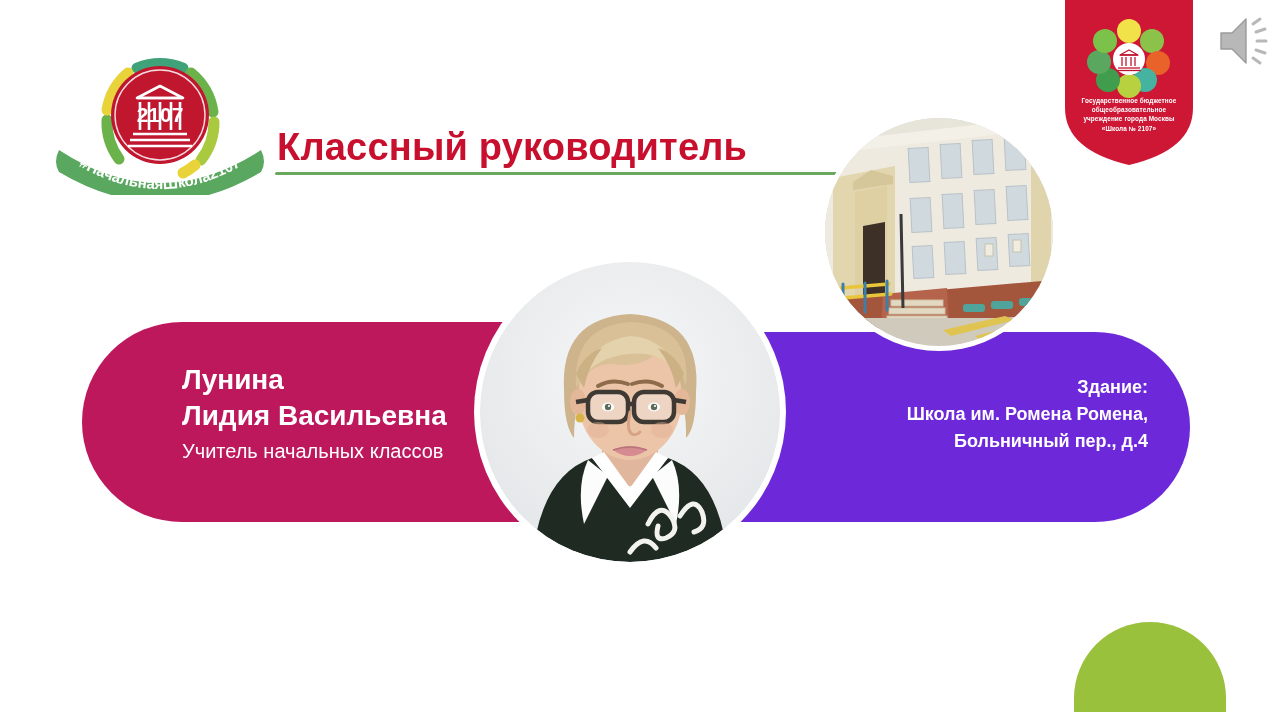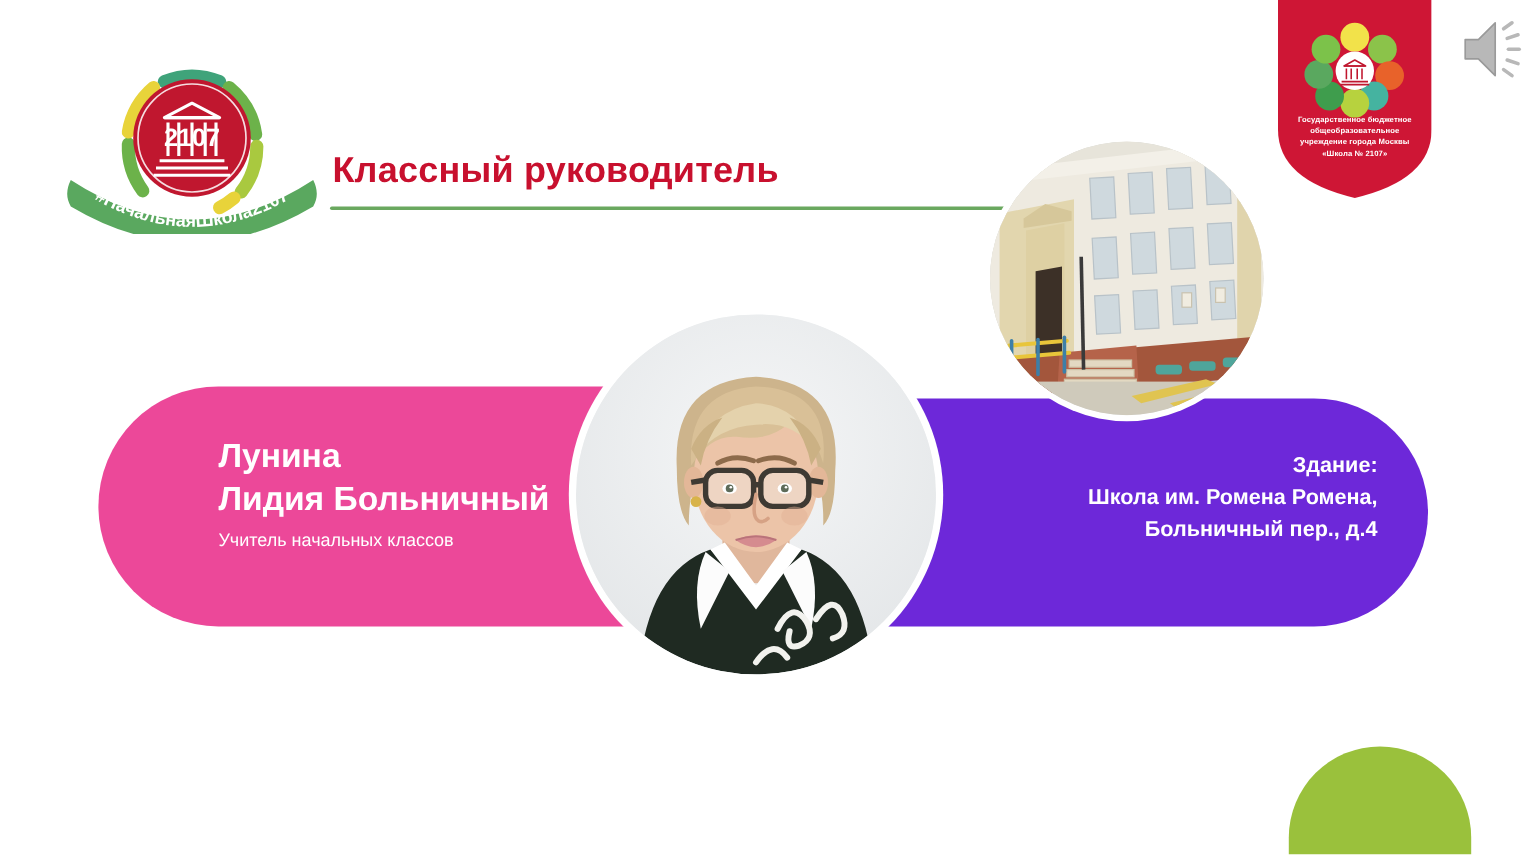--- a/index.html
+++ b/index.html
@@ -67,21 +67,21 @@
     top: 10px;
     width: 56px;
     height: 62px;
   }
 
   
   .title {
     position: absolute;
     left: 277px;
     top: 126px;
-    font-size: 30px;
+    font-size: 38px;
     font-weight: bold;
     color: #c8102e;
     letter-spacing: 0.2px;
     white-space: nowrap;
   }
   .title-rule {
     position: absolute;
     left: 275px;
     top: 172px;
     width: 606px;
@@ -90,39 +90,39 @@
     border-radius: 2px;
   }
 
   
   .name-card {
     position: absolute;
     left: 82px;
     top: 322px;
     width: 640px;
     height: 200px;
-    background: #ec4899;
+    background: #be185d;
     border-radius: 100px;
   }
   .name-card-inner {
     position: absolute;
     left: 100px;
     top: 40px;
     width: 380px;
   }
   .name-line {
     color: #ffffff;
     font-size: 28px;
     font-weight: bold;
     line-height: 36px;
     white-space: nowrap;
   }
   .name-role {
     color: #ffffff;
-    font-size: 15px;
+    font-size: 20px;
     line-height: 26px;
     margin-top: 4px;
     white-space: nowrap;
   }
 
   
   .building-card {
     position: absolute;
     left: 640px;
     top: 332px;
@@ -256,21 +256,21 @@
       </g>
     </svg>
   </div>
 
   <div class="title">Классный руководитель</div>
   <div class="title-rule"></div>
 
   <div class="name-card">
     <div class="name-card-inner">
       <div class="name-line">Лунина</div>
-      <div class="name-line">Лидия Больничный</div>
+      <div class="name-line">Лидия Васильевна</div>
       <div class="name-role">Учитель начальных классов</div>
     </div>
   </div>
 
   <div class="building-card">
     <div class="building-card-inner">
       <div class="building-line">Здание:</div>
       <div class="building-line">Школа им. Ромена Ромена,</div>
       <div class="building-line">Больничный пер., д.4</div>
     </div>

